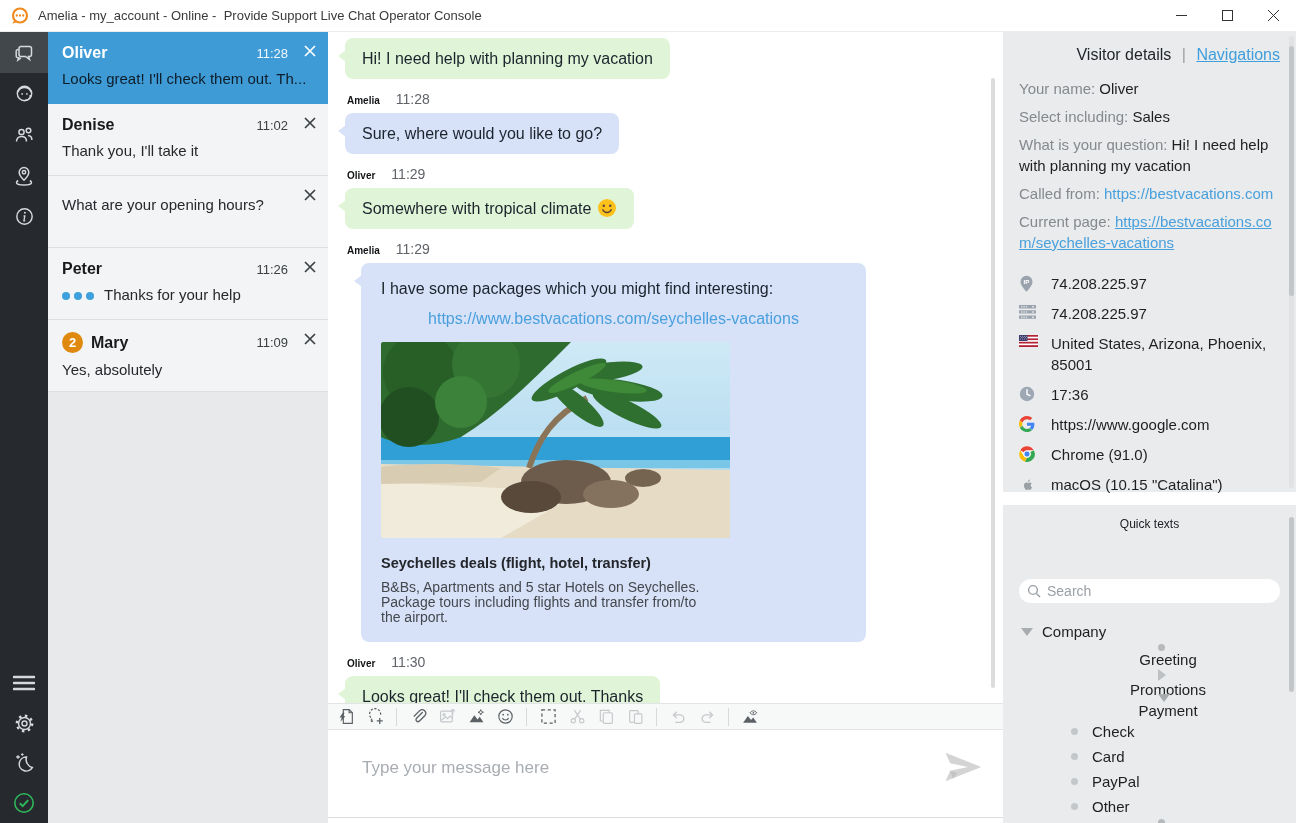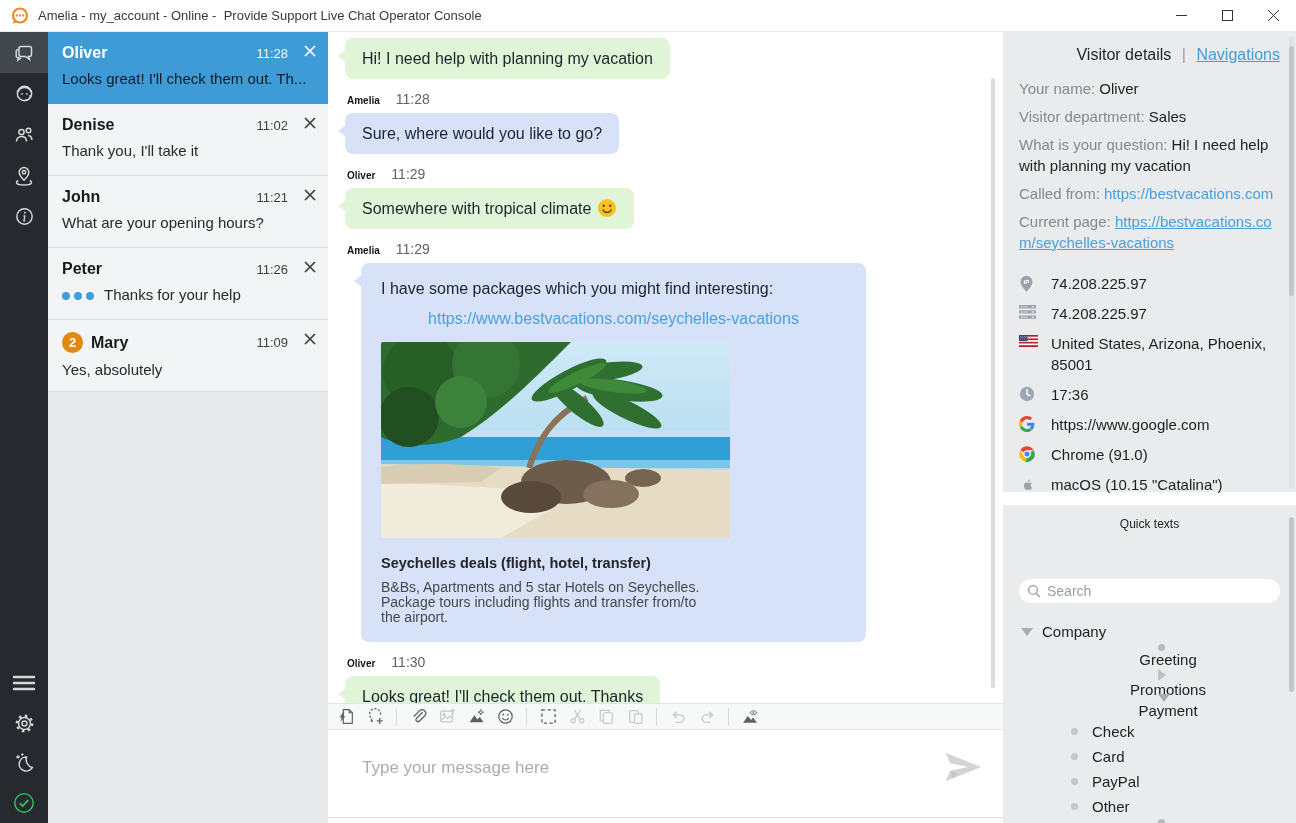--- a/index.html
+++ b/index.html
@@ -233,24 +233,20 @@
         <span class="cname">Denise</span>
         <span class="ctime">11:02</span>
       </div>
       <svg class="cclose" viewBox="0 0 12 12">
           <path d="M1 1l10 10M11 1 1 11" stroke="#3c4043" stroke-width="1.7"></path>
         </svg>
       <div class="cpreview">Thank you, I'll take it</div>
     </div>
 
     <div class="chat-item">
-      <div class="row1">
-        <span class="cname">John</span>
-        <span class="ctime">11:21</span>
-      </div>
       <svg class="cclose" viewBox="0 0 12 12">
           <path d="M1 1l10 10M11 1 1 11" stroke="#3c4043" stroke-width="1.7"></path>
         </svg>
       <div class="cpreview">What are your opening hours?</div>
     </div>
 
     <div class="chat-item">
       <div class="row1">
         <span class="cname">Peter</span>
         <span class="ctime">11:26</span>
@@ -452,21 +448,21 @@
         <span>Visitor details</span>
         <span class="sep">|</span>
         <a>Navigations</a>
       </div>
 
       <div class="vd-field">
         <span class="vd-label">Your name:</span>
         <span class="vd-value">Oliver</span>
       </div>
       <div class="vd-field">
-        <span class="vd-label">Visitor department:</span>
+        <span class="vd-label">Select including:</span>
         <span class="vd-value">Sales</span>
       </div>
       <div class="vd-field">
         <span class="vd-label">What is your question:</span>
         <span class="vd-value">Hi! I need help with planning my vacation</span>
       </div>
       <div class="vd-field">
         <span class="vd-label">Called from:</span>
         <a class="vd-link">https://bestvacations.com</a>
       </div>

